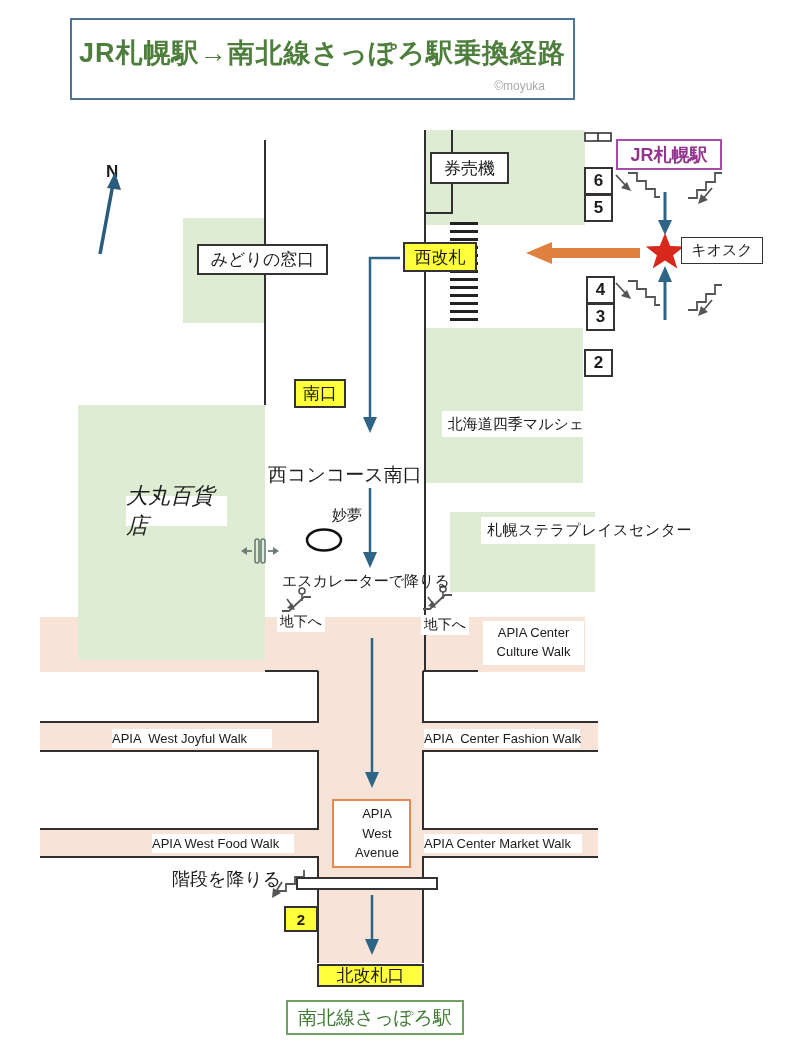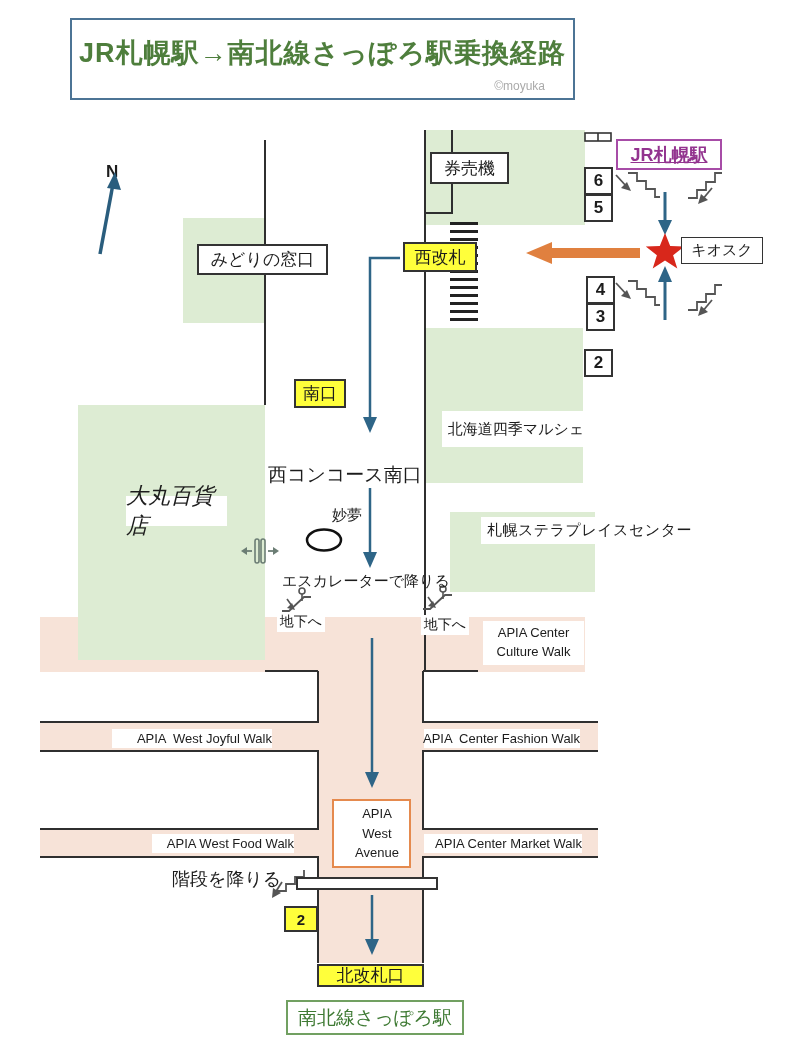--- a/index.html
+++ b/index.html
@@ -10,21 +10,21 @@
   .pink{position:absolute;background:#f7e3d8;}
   .wall{position:absolute;background:#2f2f2f;}
   .box{position:absolute;background:#fff;border:2px solid #333;display:flex;align-items:center;justify-content:center;box-sizing:border-box;}
   .ybox{position:absolute;background:#ffff3b;border:2px solid #333;display:flex;align-items:center;justify-content:center;box-sizing:border-box;font-size:17px;}
   .strip{position:absolute;background:#fff;display:flex;align-items:center;justify-content:center;box-sizing:border-box;}
   .lbl{position:absolute;white-space:nowrap;}
   .pre{white-space:pre;}
   .plat{position:absolute;width:29px;height:28px;background:#fff;border:2px solid #333;display:flex;align-items:center;justify-content:center;font-size:17px;font-weight:bold;box-sizing:border-box;}
   .gates{position:absolute;left:450px;top:222px;width:28px;height:104px;
          background:repeating-linear-gradient(to bottom,#222 0 3px,transparent 3px 8px);}
-  .walklbl{position:absolute;background:#fff;display:flex;align-items:center;justify-content:flex-end;font-size:13px;font-weight:500;box-sizing:border-box;}
+  .walklbl{position:absolute;background:#fff;display:flex;align-items:center;justify-content:flex-start;font-size:13px;font-weight:500;box-sizing:border-box;}
   svg{display:block;}
 </style>
 </head>
 <body>
 
 <div id="stage">
 
   <div class="pink" style="left:40px;top:617px;width:545px;height:55px;"></div>
   <div class="pink" style="left:318px;top:671px;width:105px;height:292px;"></div>
   <div class="pink" style="left:40px;top:723px;width:278px;height:27px;"></div>
@@ -181,21 +181,21 @@
 
   <div class="ybox" style="left:394px;top:242px;width:74px;height:30px;margin-left:9px;">
     <span>西改札</span>
   </div>
 
   <div class="ybox" style="left:294px;top:379px;width:52px;height:29px;">
     <span>南口</span>
   </div>
 
   <div class="abs" style="left:616px;top:139px;width:106px;height:31px;border:2px solid #a74ca7;background:#fff;display:flex;align-items:center;justify-content:center;box-sizing:border-box;">
-    <span style="font-size:18px;font-weight:bold;color:#93348f;text-decoration:underline;">JR札幌駅</span>
+    <span style="font-size:18px;font-weight:bold;color:#93348f;">JR札幌駅</span>
   </div>
 
   <div class="box" style="left:681px;top:237px;width:82px;height:27px;font-size:15px;border-width:1.5px;">
     <span>キオスク</span>
   </div>
 
   <div class="plat" style="left:584px;top:167px;">
     <span>6</span>
   </div>
   <div class="plat" style="left:584px;top:194px;">
@@ -204,21 +204,21 @@
   <div class="plat" style="left:586px;top:276px;">
     <span>4</span>
   </div>
   <div class="plat" style="left:586px;top:303px;">
     <span>3</span>
   </div>
   <div class="plat" style="left:584px;top:349px;">
     <span>2</span>
   </div>
 
-  <div class="strip" style="left:442px;top:411px;width:148px;height:36px;">
+  <div class="strip" style="left:442px;top:411px;width:148px;height:26px;">
     <span style="font-size:15px;">北海道四季マルシェ</span>
   </div>
 
   <div class="lbl" style="left:268px;top:462px;font-size:19px;">西コンコース南口</div>
 
   <div class="strip" style="left:126px;top:496px;width:101px;height:30px;">
     <span style="font-size:22px;font-style:italic;">大丸百貨店</span>
   </div>
 
   <div class="lbl" style="left:332px;top:506px;font-size:15px;">妙夢</div>

